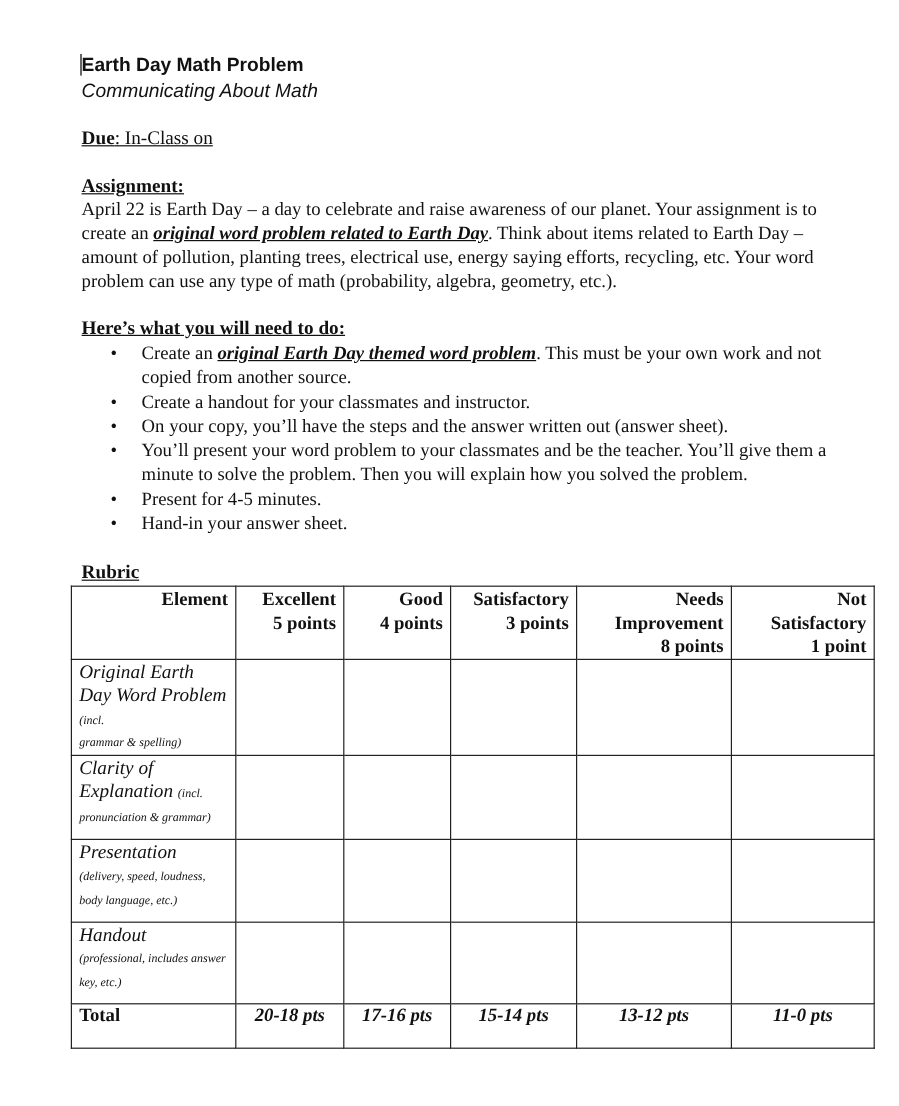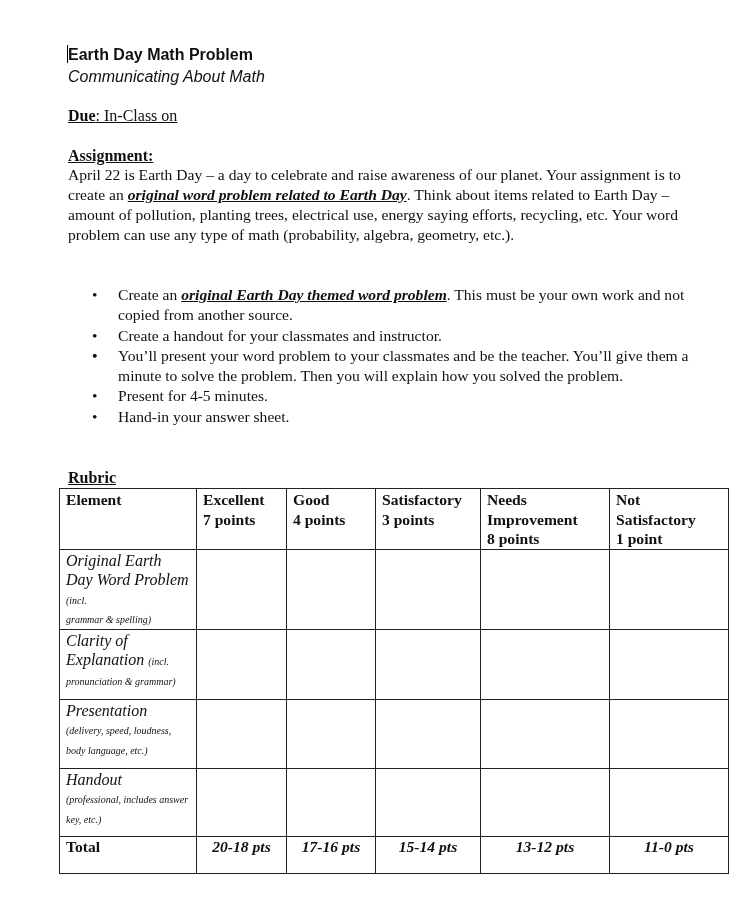--- a/index.html
+++ b/index.html
@@ -21,21 +21,21 @@
 
   .todo-head { position: absolute; left: 68px; top: 264px; font-size: 16px; font-weight: bold; text-decoration: underline; line-height: 20px; }
   .todo-list { position: absolute; left: 92px; top: 285px; width: 620px; margin: 0; padding: 0; list-style: none; font-size: 15.6px; line-height: 20.3px; }
   .todo-list li { position: relative; padding-left: 26px; }
   .todo-list li .bullet { position: absolute; left: 0; top: 0; }
 
   .rubric-head { position: absolute; left: 68px; top: 468px; font-size: 16px; font-weight: bold; text-decoration: underline; line-height: 20px; }
 
   table.rubric { position: absolute; left: 59px; top: 488px; border-collapse: collapse; font-size: 15.6px; }
   table.rubric td, table.rubric th { border: 1.5px solid #222; vertical-align: top; padding: 0 6px; }
-  table.rubric th { font-weight: bold; text-align: left; line-height: 19.5px; padding-top: 1px; }
+  table.rubric th { font-weight: bold; text-align: right; line-height: 19.5px; padding-top: 1px; }
   .c0 { width: 124px; } .c1 { width: 77px; } .c2 { width: 76px; } .c3 { width: 92px; } .c4 { width: 116px; } .c5 { width: 106px; }
   .r-head { height: 56px; }
   .r1 { height: 75px; } .r2 { height: 70px; } .r3 { height: 69px; } .r4 { height: 68px; } .r-total { height: 37px; }
   .el-main { font-style: italic; font-size: 16px; line-height: 19.5px; }
   .el-sub { font-style: italic; font-size: 10px; line-height: 17.5px; }
   .el-cell { line-height: 18px; padding-top: 1px !important; }
   .total-label { font-weight: bold; line-height: 20px; }
   .total-val { font-weight: bold; font-style: italic; text-align: center; line-height: 20px; }
 </style>
 </head>
@@ -45,40 +45,41 @@
 
   <div class="cursor"></div>
   <div class="title sans">Earth Day Math Problem</div>
   <div class="subtitle sans">Communicating About Math</div>
 
   <div class="due"><b>Due</b><span>: In-Class on</span></div>
 
   <div class="assign-head">Assignment:</div>
   <div class="assign-body"><span>April 22 is Earth Day – a day to celebrate and raise awareness of our planet.  Your assignment is to create an </span><span class="emph">original word problem related to Earth Day</span><span>.  Think about items related to Earth Day – amount of pollution, planting trees, electrical use, energy saying efforts, recycling, etc.  Your word problem can use any type of math (probability, algebra, geometry, etc.).</span></div>
 
+  <div class="todo-head">Here’s what you will need to do:</div>
   <ul class="todo-list">
     <li><span class="bullet">•</span><span>Create an </span><span class="emph">original Earth Day themed word problem</span><span>.  This must be your own work and not copied from another source.</span></li>
     <li><span class="bullet">•</span><span>Create a handout for your classmates and instructor.</span></li>
-    <li><span class="bullet">•</span></li>
+    <li><span class="bullet">•</span><span>On your copy, you’ll have the steps and the answer written out (answer sheet).</span></li>
     <li><span class="bullet">•</span><span>You’ll present your word problem to your classmates and be the teacher.  You’ll give them a minute to solve the problem.  Then you will explain how you solved the problem.</span></li>
     <li><span class="bullet">•</span><span>Present for 4-5 minutes.</span></li>
     <li><span class="bullet">•</span><span>Hand-in your answer sheet.</span></li>
   </ul>
 
   <div class="rubric-head">Rubric</div>
 
   <table class="rubric">
     <tbody>
         <tr class="r-head">
       <th class="c0">
             <div>Element</div>
           </th>
       <th class="c1">
             <div>Excellent</div>
-            <div>7 points</div>
+            <div>5 points</div>
           </th>
       <th class="c2">
             <div>Good</div>
             <div>4 points</div>
           </th>
       <th class="c3">
             <div>Satisfactory</div>
             <div>3 points</div>
           </th>
       <th class="c4">

